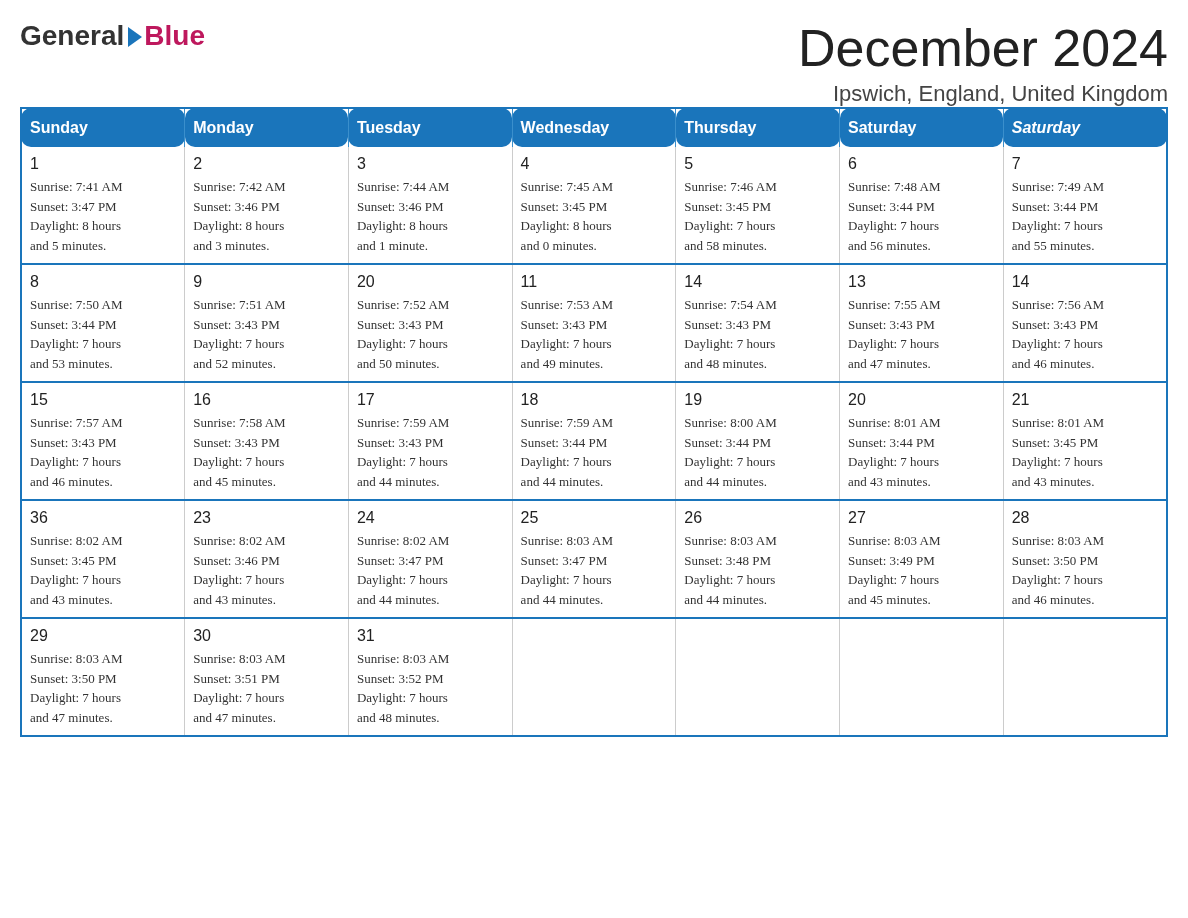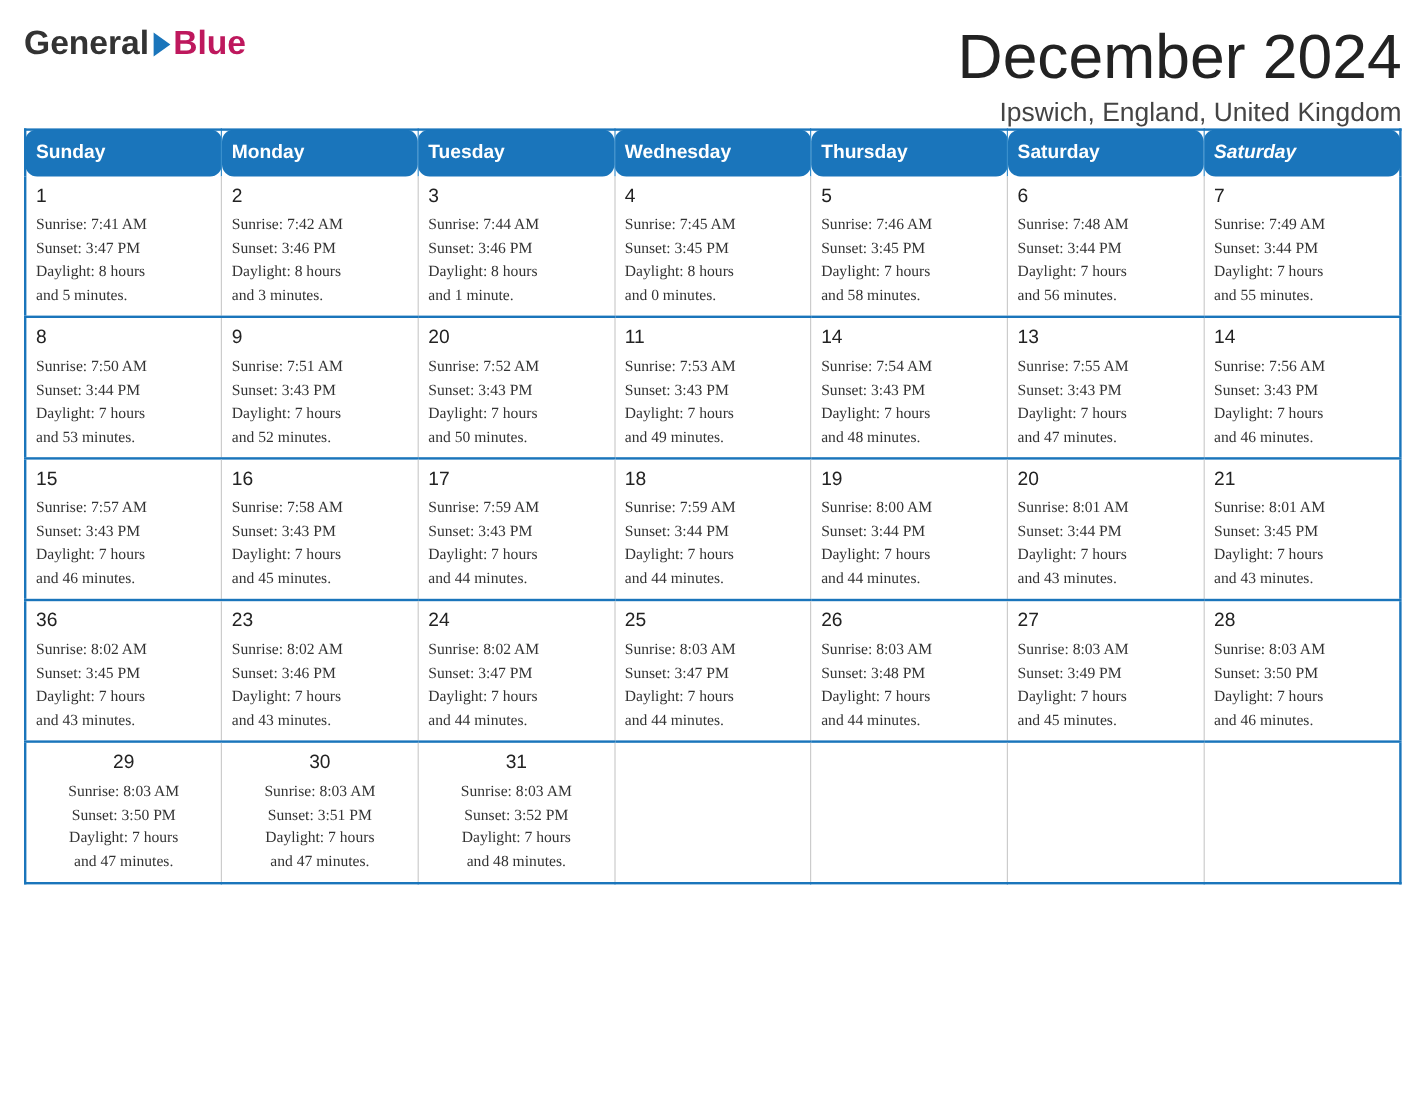--- a/index.html
+++ b/index.html
@@ -85,21 +85,20 @@
       font-size: 13px;
       color: #333;
       width: calc(100% / 7);
       min-height: 100px;
     }
     .calendar-table td:last-child {
       border-right: none;
     }
     .calendar-table tr:last-child td {
       border-bottom: none;
-      text-align: center;
     }
     .day-number {
       font-size: 16px;
       font-weight: normal;
       color: #222;
       display: block;
       margin-bottom: 4px;
     }
     .day-info {
       font-size: 13px;

